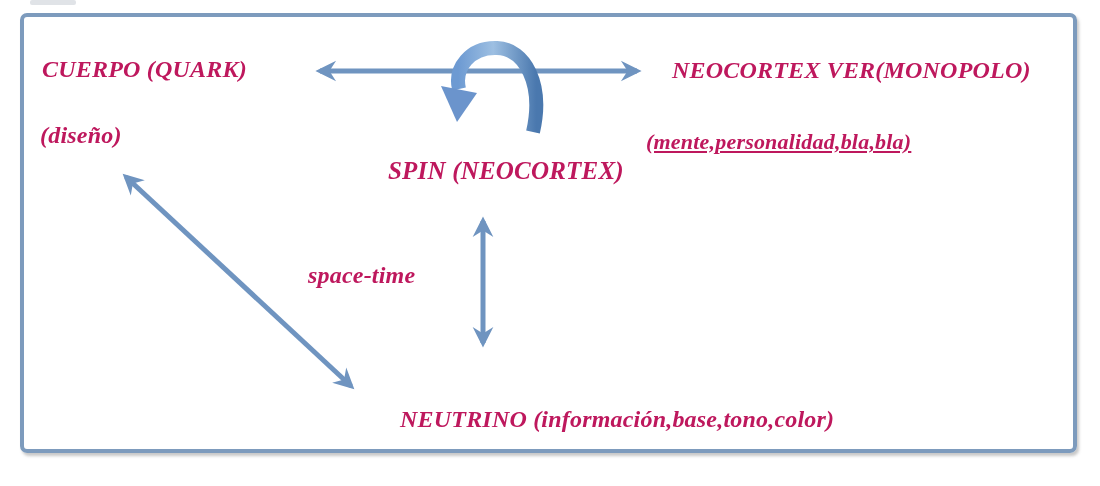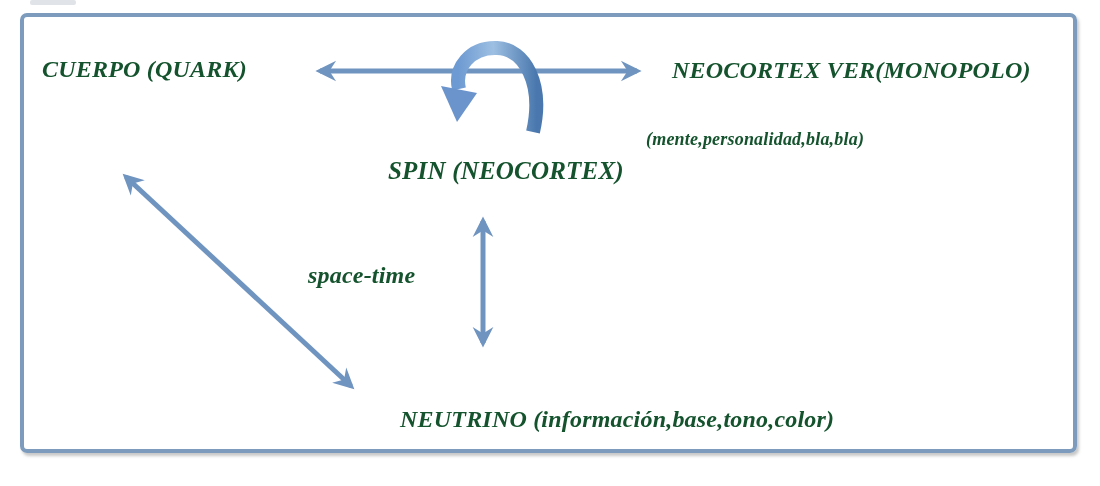--- a/index.html
+++ b/index.html
@@ -23,25 +23,25 @@
   .artifact{
     position:absolute;left:30px;top:0;width:46px;height:5px;
     background:#c7ccd3;opacity:.55;border-radius:2px;
   }
   .arrows{position:absolute;left:0;top:0;width:1100px;height:486px;}
   .lbl{
     position:absolute;
     white-space:nowrap;
     font-style:italic;
     font-weight:bold;
-    color:#14532d;
+    color:#be185d;
     font-size:24px;
     letter-spacing:0.2px;
   }
-  .lbl.small{font-size:18px;}
+  .lbl.small{font-size:22px;text-decoration:underline;}
   .lbl.spin-l{font-size:25px;}
 </style>
 </head>
 <body>
 
 <div class="canvas">
 
   <div class="artifact"></div>
   <div class="frame"></div>
 
@@ -66,20 +66,21 @@
     <g>
       <path d="M533,132 C544,84 525,49 497,48 C470,47 454,68 459,89" fill="none" stroke="url(#spinGrad)" stroke-width="14"></path>
       <polygon points="441,86 477,93 457,122" fill="#6b94cc"></polygon>
     </g>
   </svg>
 
   <div class="lbl" style="left:42px;top:56px;">CUERPO (QUARK)</div>
 
   <div class="lbl" style="left:672px;top:57px;">NEOCORTEX VER(MONOPOLO)</div>
 
+  <div class="lbl" style="left:40px;top:122px;">(diseño)</div>
 
   <div class="lbl small" style="left:646px;top:129px;">(mente,personalidad,bla,bla)</div>
 
   <div class="lbl spin-l" style="left:388px;top:157px;">SPIN (NEOCORTEX)</div>
 
 
   <div class="lbl" style="left:308px;top:262px;">space-time</div>
 
 
   <div class="lbl" style="left:400px;top:406px;">NEUTRINO (información,base,tono,color)</div>

